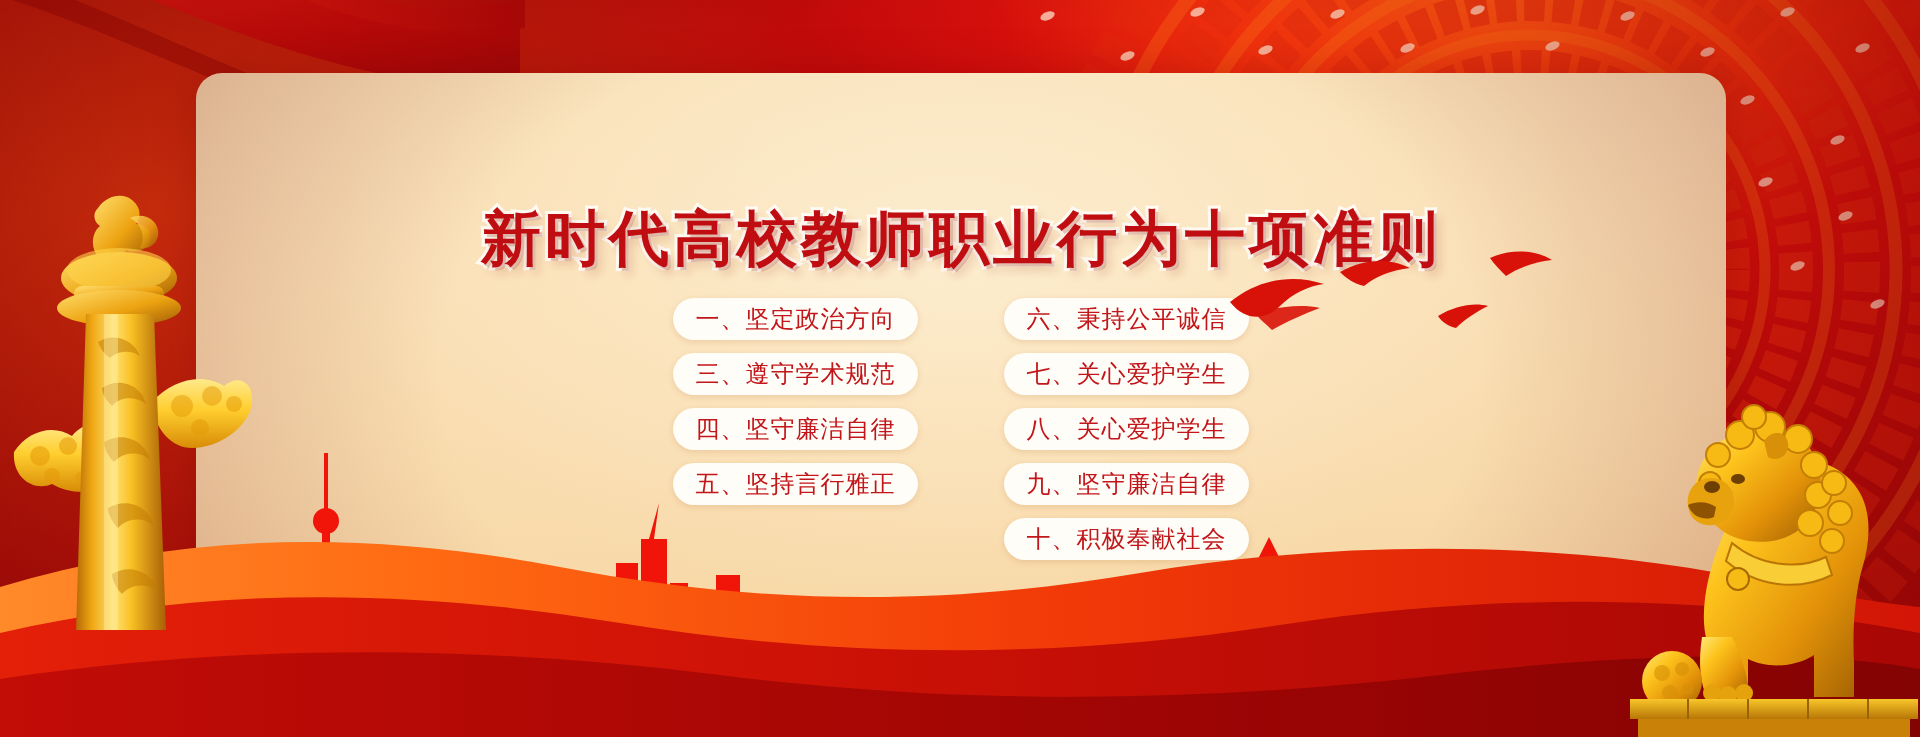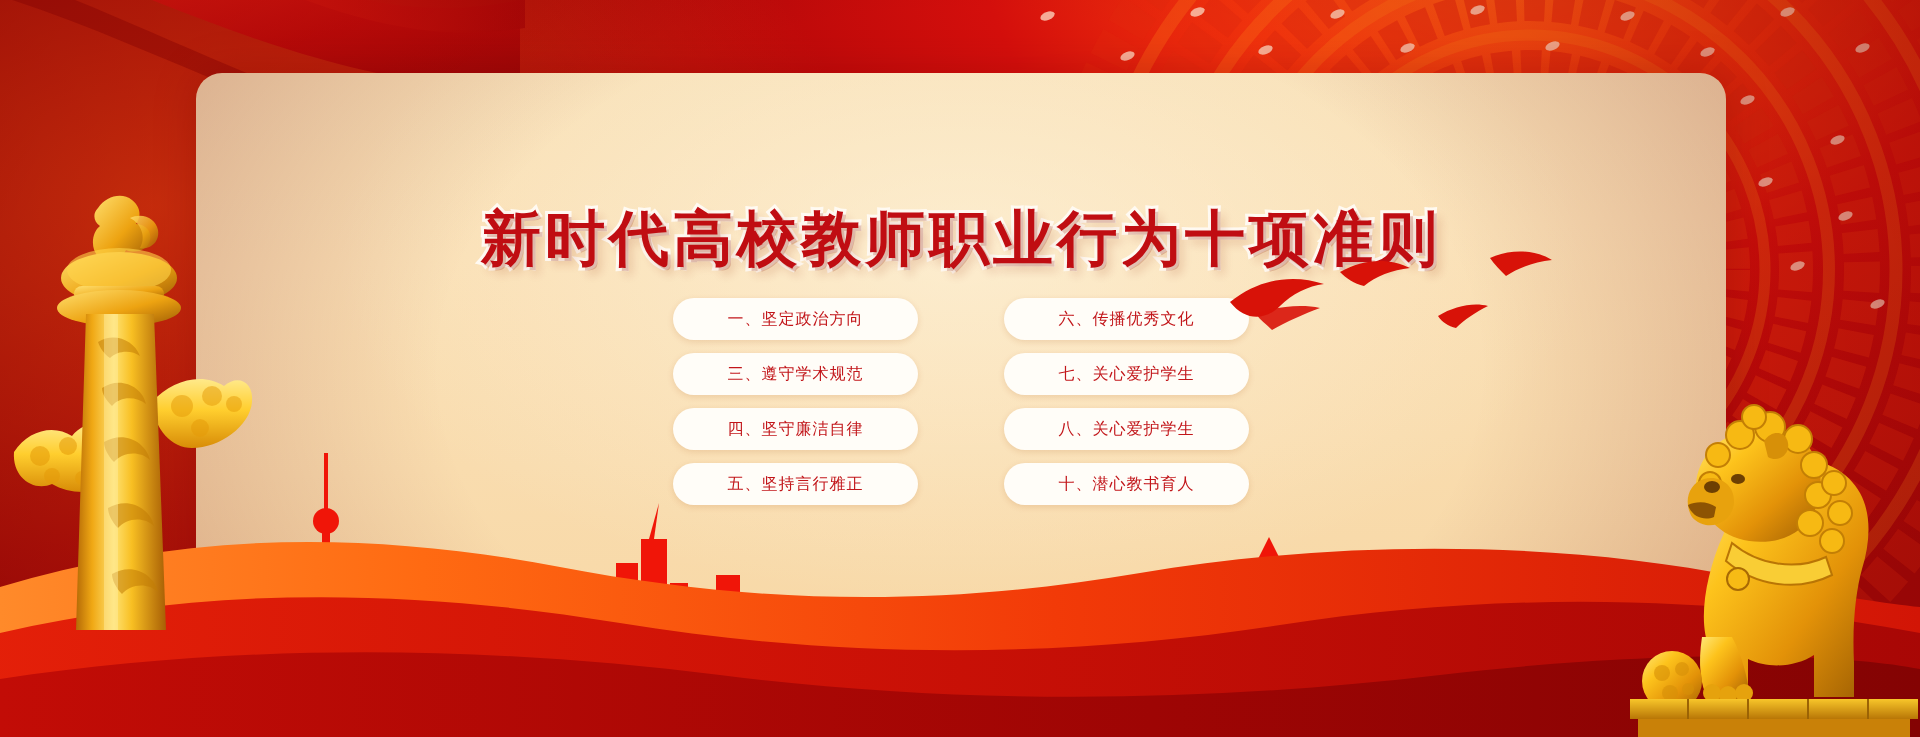--- a/index.html
+++ b/index.html
@@ -82,21 +82,21 @@
     display:flex; justify-content:center; gap:86px;
   }
   .col { display:flex; flex-direction:column; gap:13px; }
   .pill {
     width:245px; height:42px;
     background:#fffdf8;
     border-radius:21px;
     display:flex; align-items:center; justify-content:center;
     color:#c2161a;
     font-family:"DejaVu Sans", sans-serif;
-    font-size:16px;
+    font-size:24px;
     letter-spacing:1px;
     box-shadow:0 2px 6px rgba(170,80,20,.16);
     white-space:nowrap;
     cursor:pointer;
   }
 
   
   .skyline { position:absolute; left:0; bottom:0; width:100%; height:230px; z-index:2; }
   .skyline svg { width:100%; height:100%; display:block; }
 
@@ -320,24 +320,25 @@
     </div>
 
     <div class="list">
       <div class="col">
         <div class="pill">一、坚定政治方向</div>
         <div class="pill">三、遵守学术规范</div>
         <div class="pill">四、坚守廉洁自律</div>
         <div class="pill">五、坚持言行雅正</div>
       </div>
       <div class="col">
-        <div class="pill">六、传播优秀文化</div>
+        <div class="pill">六、秉持公平诚信</div>
         <div class="pill">七、关心爱护学生</div>
         <div class="pill">八、关心爱护学生</div>
-        <div class="pill">十、潜心教书育人</div>
+        <div class="pill">九、坚守廉洁自律</div>
+        <div class="pill">十、积极奉献社会</div>
       </div>
     </div>
   </div>
 
   <div class="doves">
     <svg viewBox="0 0 340 110" xmlns="http://www.w3.org/2000/svg">
       <g fill="#d81208">
         <path d="M10,52 C40,28 74,24 104,34 C88,36 72,44 60,56 C46,70 26,72 10,52 Z"></path>
         <path d="M36,64 C58,56 82,54 100,58 C84,64 66,72 52,80 C46,74 40,70 36,64 Z" opacity=".9"></path>
         <path d="M120,22 C144,8 170,8 190,18 C172,20 156,26 144,36 C134,34 126,28 120,22 Z"></path>

